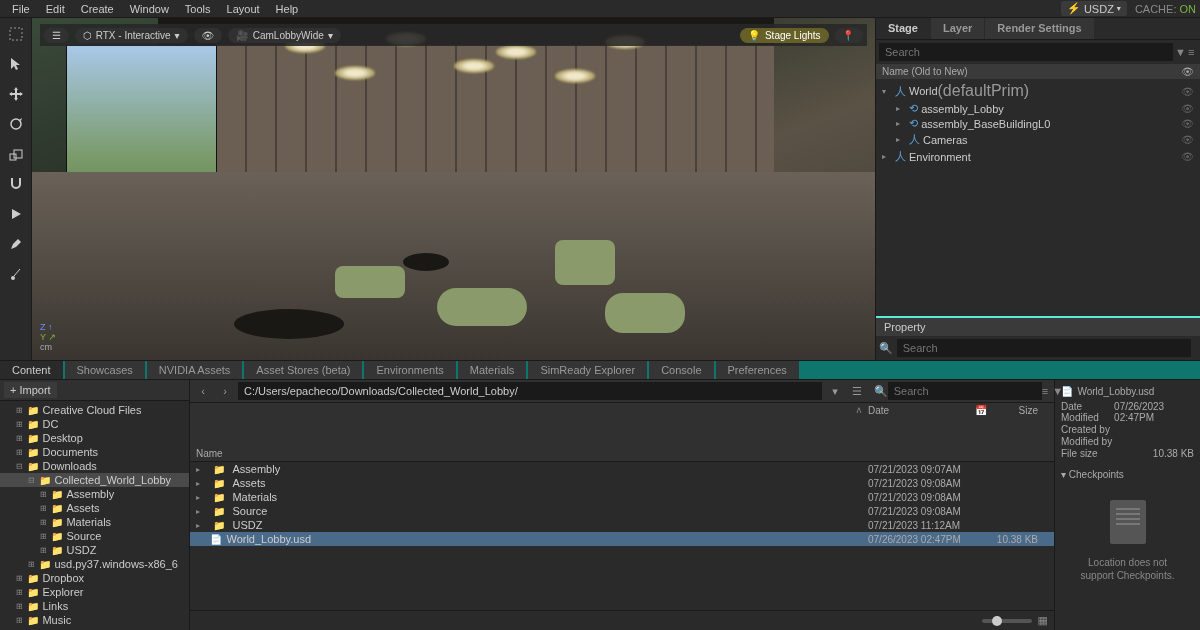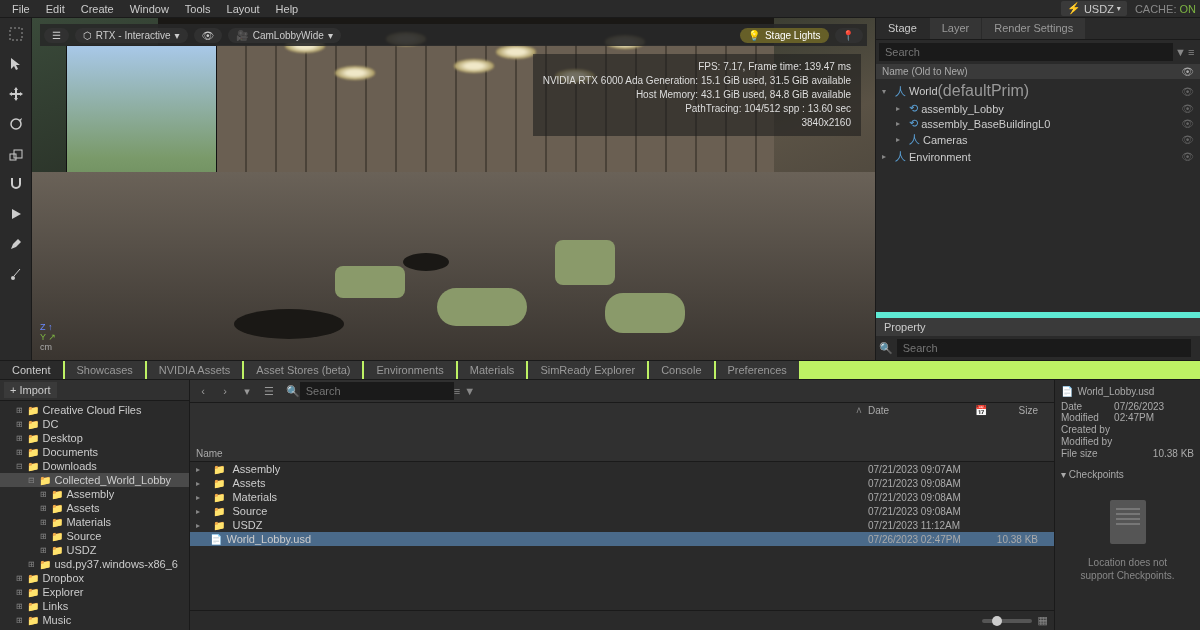--- a/index.html
+++ b/index.html
@@ -33,36 +33,36 @@
 .sofa-g { background: #8a9a6a; }
 .table-d { background: #1a1815; border-radius: 50%; }
 
 .vp-stats { position: absolute; top: 36px; right: 14px; background: rgba(30,30,30,0.6); padding: 6px 10px; text-align: right; font-size: 10px; line-height: 1.4; color: #ddd; }
 .vp-axis { position: absolute; bottom: 8px; left: 8px; font-size: 9px; color: #aaa; }
 .vp-axis .z { color: #6a8aff; }
 .vp-axis .y { color: #7cb342; }
 
 .right-panel { width: 325px; background: #2a2a2a; border-left: 1px solid #1a1a1a; display: flex; flex-direction: column; }
 .rp-tabs { display: flex; height: 22px; border-bottom: 1px solid #1a1a1a; }
-.rp-tab { padding: 4px 12px; font-size: 11px; color: #999; cursor: pointer; background: #353535; margin-right: 1px; }
+.rp-tab { padding: 4px 12px; font-size: 11px; color: #999; cursor: pointer; background: #353535; margin-right: 1px; font-weight: bold; }
 .rp-tab.active { background: #2a2a2a; color: #ccc; }
 .rp-search { margin: 3px; }
 .rp-search input { width: calc(100% - 24px); background: #1a1a1a; border: none; padding: 3px 6px; color: #ccc; font-size: 11px; }
 .rp-header { background: #3a3a3a; padding: 2px 6px; font-size: 10px; color: #aaa; }
 .tree { padding: 2px 0; }
 .tree-row { display: flex; align-items: center; padding: 1px 6px; cursor: pointer; }
 .tree-row .caret { width: 10px; font-size: 8px; color: #888; }
 .tree-row .prim-icon { color: #5a9fd4; margin: 0 3px; font-size: 11px; }
 .tree-row .eye { margin-left: auto; color: #666; font-size: 10px; }
 .default-prim { color: #999; font-size: 16px; }
 
-.property-panel { border-top: 6px solid #5eead4; }
+.property-panel { border-top: 2px solid #5eead4; }
 .property-header { background: #3a3a3a; padding: 3px 8px; font-size: 11px; }
 
-.bottom-tabs { display: flex; height: 20px; background: #bef264; border-top: 1px solid #1a1a1a; border-bottom: 1px solid #1a1a1a; }
+.bottom-tabs { display: flex; height: 20px; background: #0f766e; border-top: 1px solid #1a1a1a; border-bottom: 1px solid #1a1a1a; }
 .bt-tab { padding: 3px 12px; font-size: 11px; color: #999; cursor: pointer; background: #353535; margin-right: 2px; }
 .bt-tab.active { background: #2a2a2a; color: #ccc; }
 
 .content-browser { display: flex; height: 250px; background: #2a2a2a; }
 .cb-left { width: 190px; border-right: 1px solid #1a1a1a; display: flex; flex-direction: column; overflow: hidden; }
 .cb-import-bar { display: flex; align-items: center; padding: 2px 4px; border-bottom: 1px solid #1a1a1a; background: #303030; }
 .import-btn { background: #3a3a3a; padding: 2px 6px; cursor: pointer; display: flex; align-items: center; gap: 3px; }
 .cb-tree { flex: 1; overflow-y: auto; padding: 2px 0; }
 .cb-tree-row { display: flex; align-items: center; padding: 1px 4px; cursor: pointer; white-space: nowrap; }
 .cb-tree-row.selected { background: #4a4a4a; }
@@ -200,27 +200,20 @@
         <div class="chandelier" style="top:12%; left:50%;"></div>
         <div class="chandelier" style="top:15%; left:62%;"></div>
         <div class="furniture sofa-g" style="bottom:18%; left:36%; width:70px; height:32px;"></div>
         <div class="furniture sofa-g" style="bottom:10%; left:48%; width:90px; height:38px; border-radius:20px;"></div>
         <div class="furniture sofa-g" style="bottom:22%; left:62%; width:60px; height:45px;"></div>
         <div class="furniture sofa-g" style="bottom:8%; left:68%; width:80px; height:40px; border-radius:18px;"></div>
         <div class="furniture table-d" style="bottom:26%; left:44%; width:46px; height:18px;"></div>
         <div class="furniture table-d" style="bottom:6%; left:24%; width:110px; height:30px;"></div>
       </div>
     </div>
-    <div class="vp-stats">
-      <div>FPS: 7.17, Frame time: 139.47 ms</div>
-      <div>NVIDIA RTX 6000 Ada Generation: 15.1 GiB used, 31.5 GiB available</div>
-      <div>Host Memory: 43.1 GiB used, 84.8 GiB available</div>
-      <div>PathTracing: 104/512 spp : 13.60 sec</div>
-      <div>3840x2160</div>
-    </div>
     <div class="vp-axis">
       <div class="z">Z ↑</div>
       <div class="y">Y ↗</div>
       <div>cm</div>
     </div>
   </div>
 
   <div class="right-panel">
     <div class="rp-tabs">
       <div class="rp-tab active">Stage</div>
@@ -386,20 +379,21 @@
           <span class="folder-icon">📁</span>
           <span>OneDrive</span>
         </div>
       </div>
   </div>
 
   <div class="cb-center">
     <div class="cb-path-bar">
       <div class="nav-btn">‹</div>
       <div class="nav-btn">›</div>
+      <input value="C:/Users/epacheco/Downloads/Collected_World_Lobby/" style="">
       <div class="nav-btn">▾</div>
       <div class="nav-btn">☰</div>
       <div class="cb-search" style="width:180px; background:transparent;">
         <span style="color:#666;">🔍</span>
         <input placeholder="Search" style="">
         <span style="color:#888;">≡</span>
         <span style="color:#888; margin-left:4px;">▼</span>
       </div>
     </div>
     <div class="cb-list-header">

